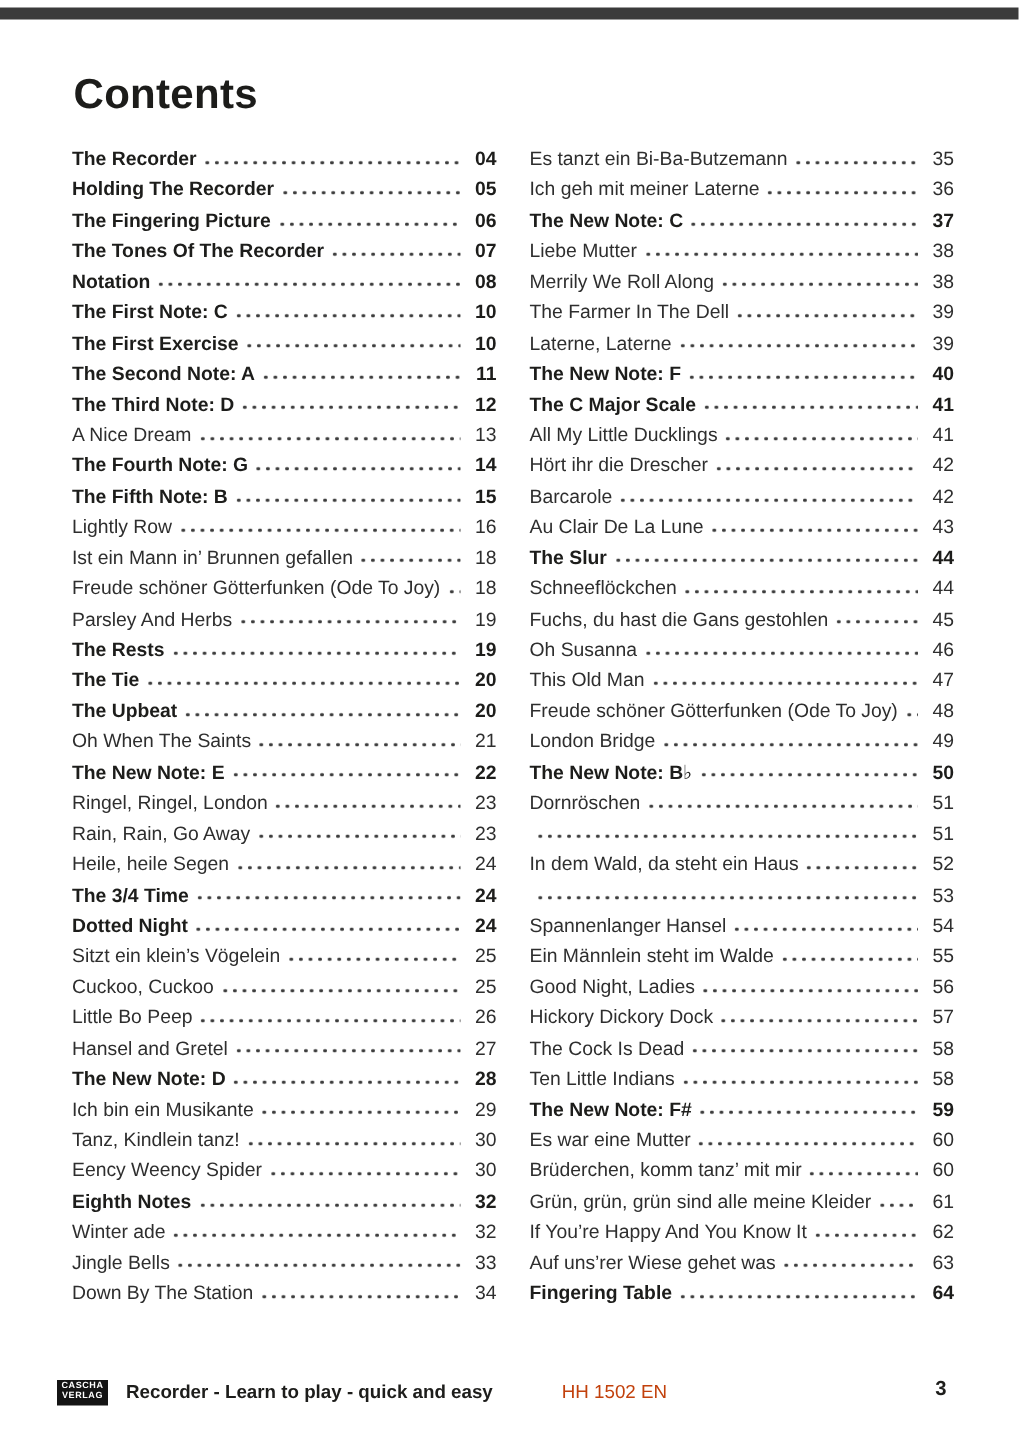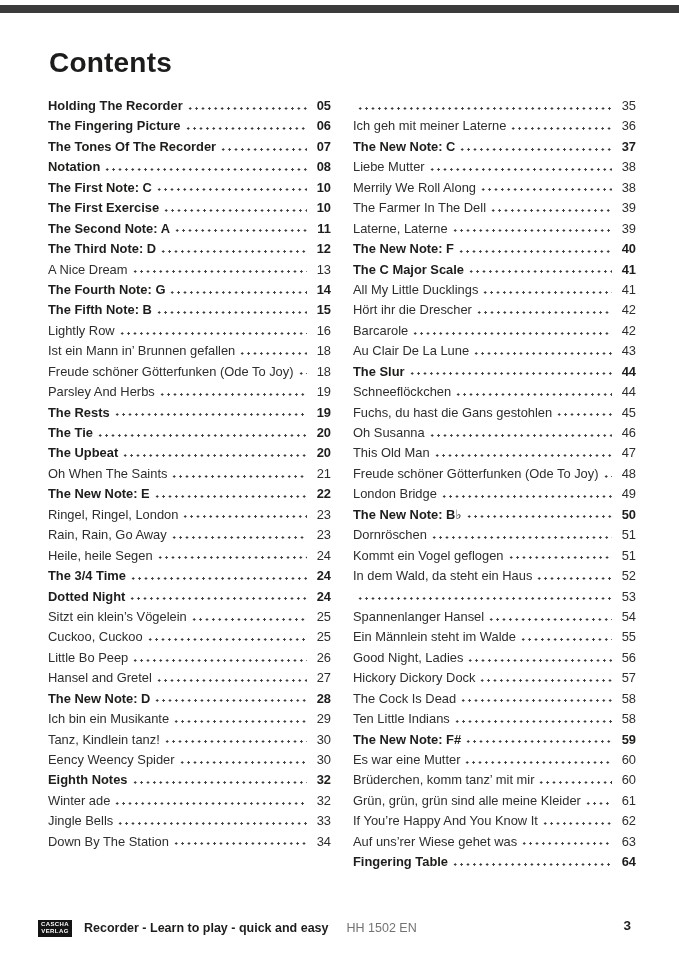--- a/index.html
+++ b/index.html
@@ -58,37 +58,42 @@
     display: flex; flex-direction: column;
     align-items: center; justify-content: center;
     font-size: 6px; font-weight: 700; line-height: 7px;
     letter-spacing: 0.4px;
   }
   .footer .book-title {
     margin-left: 12px;
     font-size: 12.5px; font-weight: 700; color: #1d1d1b; text-align: center;
   }
   .footer .catalog {
-    margin-left: 18px;
-    font-size: 12.5px; font-weight: 400; color: #737373;
+    margin-left: 46px;
+    font-size: 12.5px; font-weight: 400; color: #c2410c;
   }
   .page-num {
     position: absolute; top: 918px; right: 48px;
     font-size: 13.5px; font-weight: 700; color: #1d1d1b;
   }
 </style>
 </head>
 <body>
 
 <div class="scan-edge"></div>
 
 <h1 class="page-title">Contents</h1>
 
 <div class="toc">
   <div class="toc-col">
+  <div class="row bold">
+    <span class="label">The Recorder</span>
+    <span class="leader"></span>
+    <span class="pg">04</span>
+  </div>
 
   <div class="row bold">
     <span class="label">Holding The Recorder</span>
     <span class="leader"></span>
     <span class="pg">05</span>
   </div>
 
   <div class="row bold">
     <span class="label">The Fingering Picture</span>
     <span class="leader"></span>
@@ -301,20 +306,21 @@
   </div>
 
   <div class="row">
     <span class="label">Down By The Station</span>
     <span class="leader"></span>
     <span class="pg">34</span>
   </div>
 </div>
   <div class="toc-col">
   <div class="row">
+    <span class="label">Es tanzt ein Bi-Ba-Butzemann</span>
     <span class="leader"></span>
     <span class="pg">35</span>
   </div>
 
   <div class="row">
     <span class="label">Ich geh mit meiner Laterne</span>
     <span class="leader"></span>
     <span class="pg">36</span>
   </div>
 
@@ -432,21 +438,20 @@
     <span class="pg">50</span>
   </div>
 
   <div class="row">
     <span class="label">Dornröschen</span>
     <span class="leader"></span>
     <span class="pg">51</span>
   </div>
 
   <div class="row">
-    <span class="label">Kommt ein Vogel geflogen</span>
     <span class="leader"></span>
     <span class="pg">51</span>
   </div>
 
   <div class="row">
     <span class="label">In dem Wald, da steht ein Haus</span>
     <span class="leader"></span>
     <span class="pg">52</span>
   </div>
 

